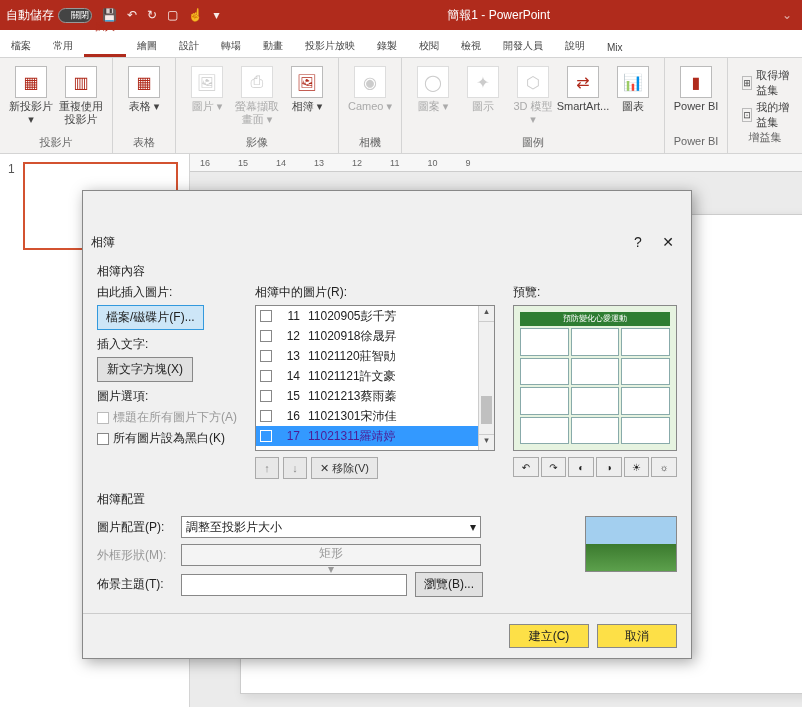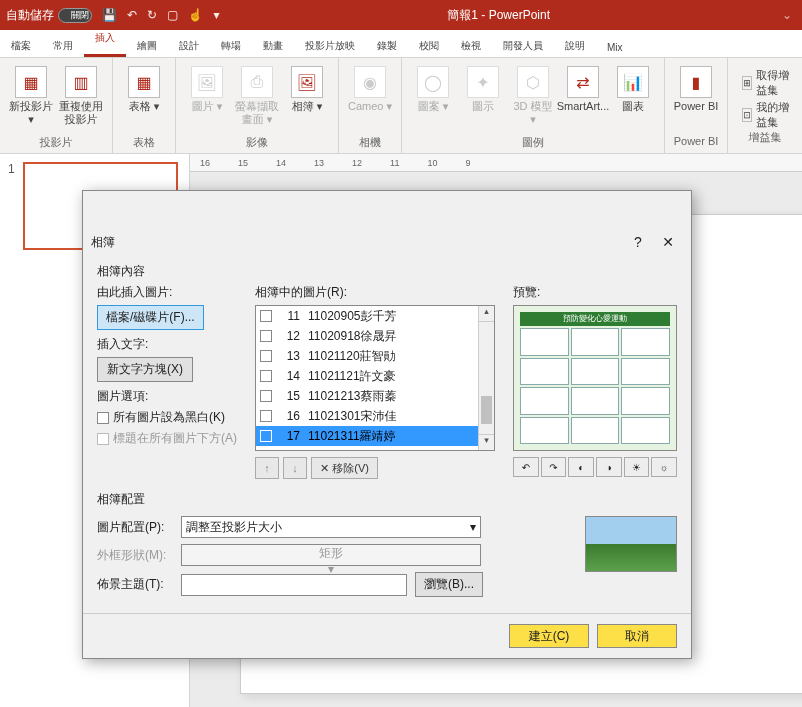--- a/index.html
+++ b/index.html
@@ -10,21 +10,21 @@
 .titlebar .autosave { display: flex; align-items: center; gap: 4px; }
 .titlebar .autosave .toggle { width: 34px; height: 15px; border: 1px solid #999; border-radius: 8px; background: #444; display: inline-flex; align-items: center; color: #fff; font-size: 9px; padding: 0 2px; justify-content: flex-end;}
 .titlebar .qat { display: flex; gap: 10px; margin-left: 10px; align-items: center; }
 .titlebar .qat span { opacity: .9; }
 .titlebar .center { flex: 1; text-align: center; }
 .titlebar .winbtn { width: 18px; text-align: center; opacity: .6; }
 
 
 .tabs { height: 28px; background: #fff; border-bottom: 1px solid #d4d4d4; display: flex; align-items: flex-end; font-size: 10px; color: #444; }
 .tab { padding: 5px 11px 4px; cursor: pointer; }
-.tab.active { color: #b02b1c; border-bottom: 3px solid #b02b1c; padding-bottom: 9px; }
+.tab.active { color: #b02b1c; border-bottom: 3px solid #b02b1c; padding-bottom: 20px; }
 
 
 .ribbon { height: 96px; background: #f3f2f1; border-bottom: 1px solid #d4d4d4; display: flex; align-items: stretch; font-size: 11px; color: #444; }
 .group { border-right: 1px solid #d4d4d4; padding: 4px 8px 2px; display: flex; flex-direction: column; }
 .group .row { display: flex; gap: 4px; flex: 1; }
 .group .glabel { text-align: center; font-size: 11px; height: 16px; color: #666; }
 .big { width: 46px; display: flex; flex-direction: column; align-items: center; gap: 2px; padding-top: 4px; cursor: pointer; }
 .big .icon { width: 32px; height: 32px; border: 1px solid #bbb; background: #fff; display: flex; align-items: center; justify-content: center; color: #b02b1c; font-size: 16px; }
 .big .lab { text-align: center; line-height: 1.2; font-size: 11px; }
 .big.disabled { color: #aaa; }
@@ -56,21 +56,21 @@
 .dlg-btn { display: inline-block; min-width: 96px; border: 1px solid #888; background: #e1e1e1; padding: 3px 8px; text-align: center; cursor: pointer; margin-bottom: 6px; font-size: 12px; }
 .dlg-btn.sel { background: #cde6f7; border-color: #3399dd; }
 .dlg-check { display: flex; align-items: center; gap: 4px; margin-bottom: 4px; }
 .dlg-check .box { width: 12px; height: 12px; border: 1px solid #888; background: #fff; }
 .dlg-check.disabled { color: #999; }
 .dlg-check.disabled .box { border-color: #bbb; }
 .listbox { border: 1px solid #888; background: #fff; height: 146px; overflow: hidden; position: relative; }
 .listbox .li { display: flex; align-items: center; height: 20px; padding: 0 4px; gap: 8px; }
 .listbox .li .box { width: 12px; height: 12px; border: 1px solid #888; }
 .listbox .li .n { width: 20px; text-align: right; }
-.listbox .li.sel { background: #3399ff; color: #000000; }
+.listbox .li.sel { background: #3399ff; color: #4c1d95; }
 .listbox .li.sel .box { border-color: #fff; }
 .listbox .sb { position: absolute; right: 0; top: 0; bottom: 0; width: 16px; background: #f0f0f0; border-left: 1px solid #ccc; }
 .listbox .sb .tr { height: 16px; text-align: center; font-size: 9px; color: #555; border-bottom: 1px solid #ccc; }
 .listbox .sb .th { position: absolute; left: 2px; right: 2px; top: 90px; height: 28px; background: #c0c0c0; }
 .listbox .sb .trb { position: absolute; bottom: 0; height: 16px; left:0; right:0; text-align: center; font-size: 9px; color: #555; border-top: 1px solid #ccc; }
 .toolrow { margin-top: 6px; display: flex; gap: 4px; }
 .toolbtn { width: 24px; height: 22px; border: 1px solid #aaa; background: #e8e8e8; font-size: 11px; display:flex; align-items:center; justify-content:center; color:#888; }
 .toolbtn.w { width: auto; padding: 0 8px; color: #333;}
 .preview { border: 1px solid #888; background: #e6f3e0; height: 146px; padding: 6px; display: grid; grid-template-columns: repeat(3,1fr); grid-template-rows: auto repeat(4,1fr); gap: 2px; }
 .preview .pt { grid-column: 1/4; height: 14px; background: #2e7d32; color: #fff; font-size: 8px; text-align:center; line-height:14px;}
@@ -252,27 +252,27 @@
     <span class="x">✕</span>
   </div>
   <div class="sect-title">相簿內容</div>
   <div class="body1">
     <div class="col-left">
       <div class="dlg-label">由此插入圖片:</div>
       <div class="dlg-btn sel">檔案/磁碟片(F)...</div>
       <div class="dlg-label">插入文字:</div>
       <div class="dlg-btn">新文字方塊(X)</div>
       <div class="dlg-label">圖片選項:</div>
+      <div class="dlg-check disabled">
+          <span class="box"></span>
+          <span>標題在所有圖片下方(A)</span>
+        </div>
       <div class="dlg-check">
           <span class="box"></span>
           <span>所有圖片設為黑白(K)</span>
-        </div>
-      <div class="dlg-check disabled">
-          <span class="box"></span>
-          <span>標題在所有圖片下方(A)</span>
         </div>
     </div>
     <div class="col-mid">
       <div class="dlg-label">相簿中的圖片(R):</div>
       <div class="listbox">
         <div class="li">
             <span class="box"></span>
             <span class="n">11</span>
             <span>11020905彭千芳</span>
           </div>

